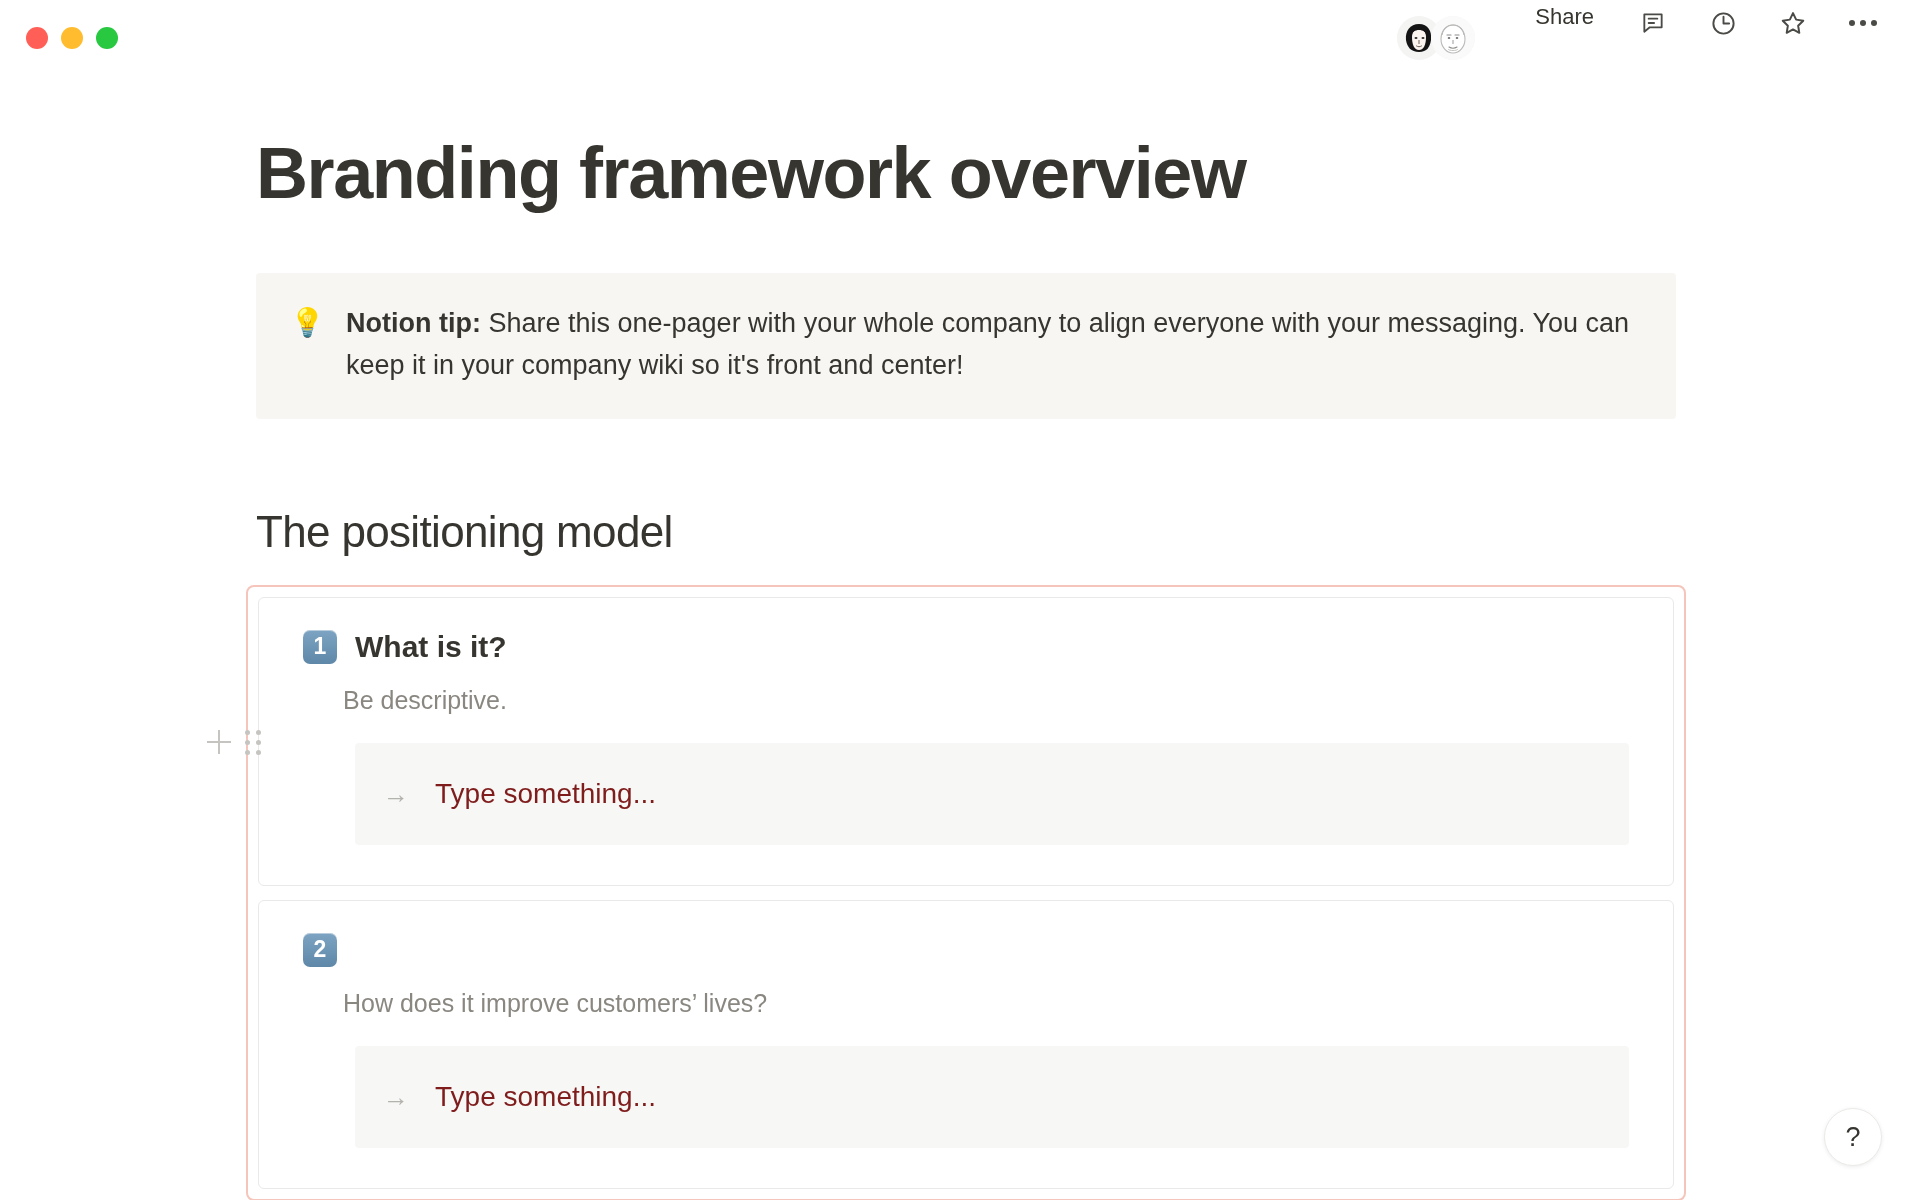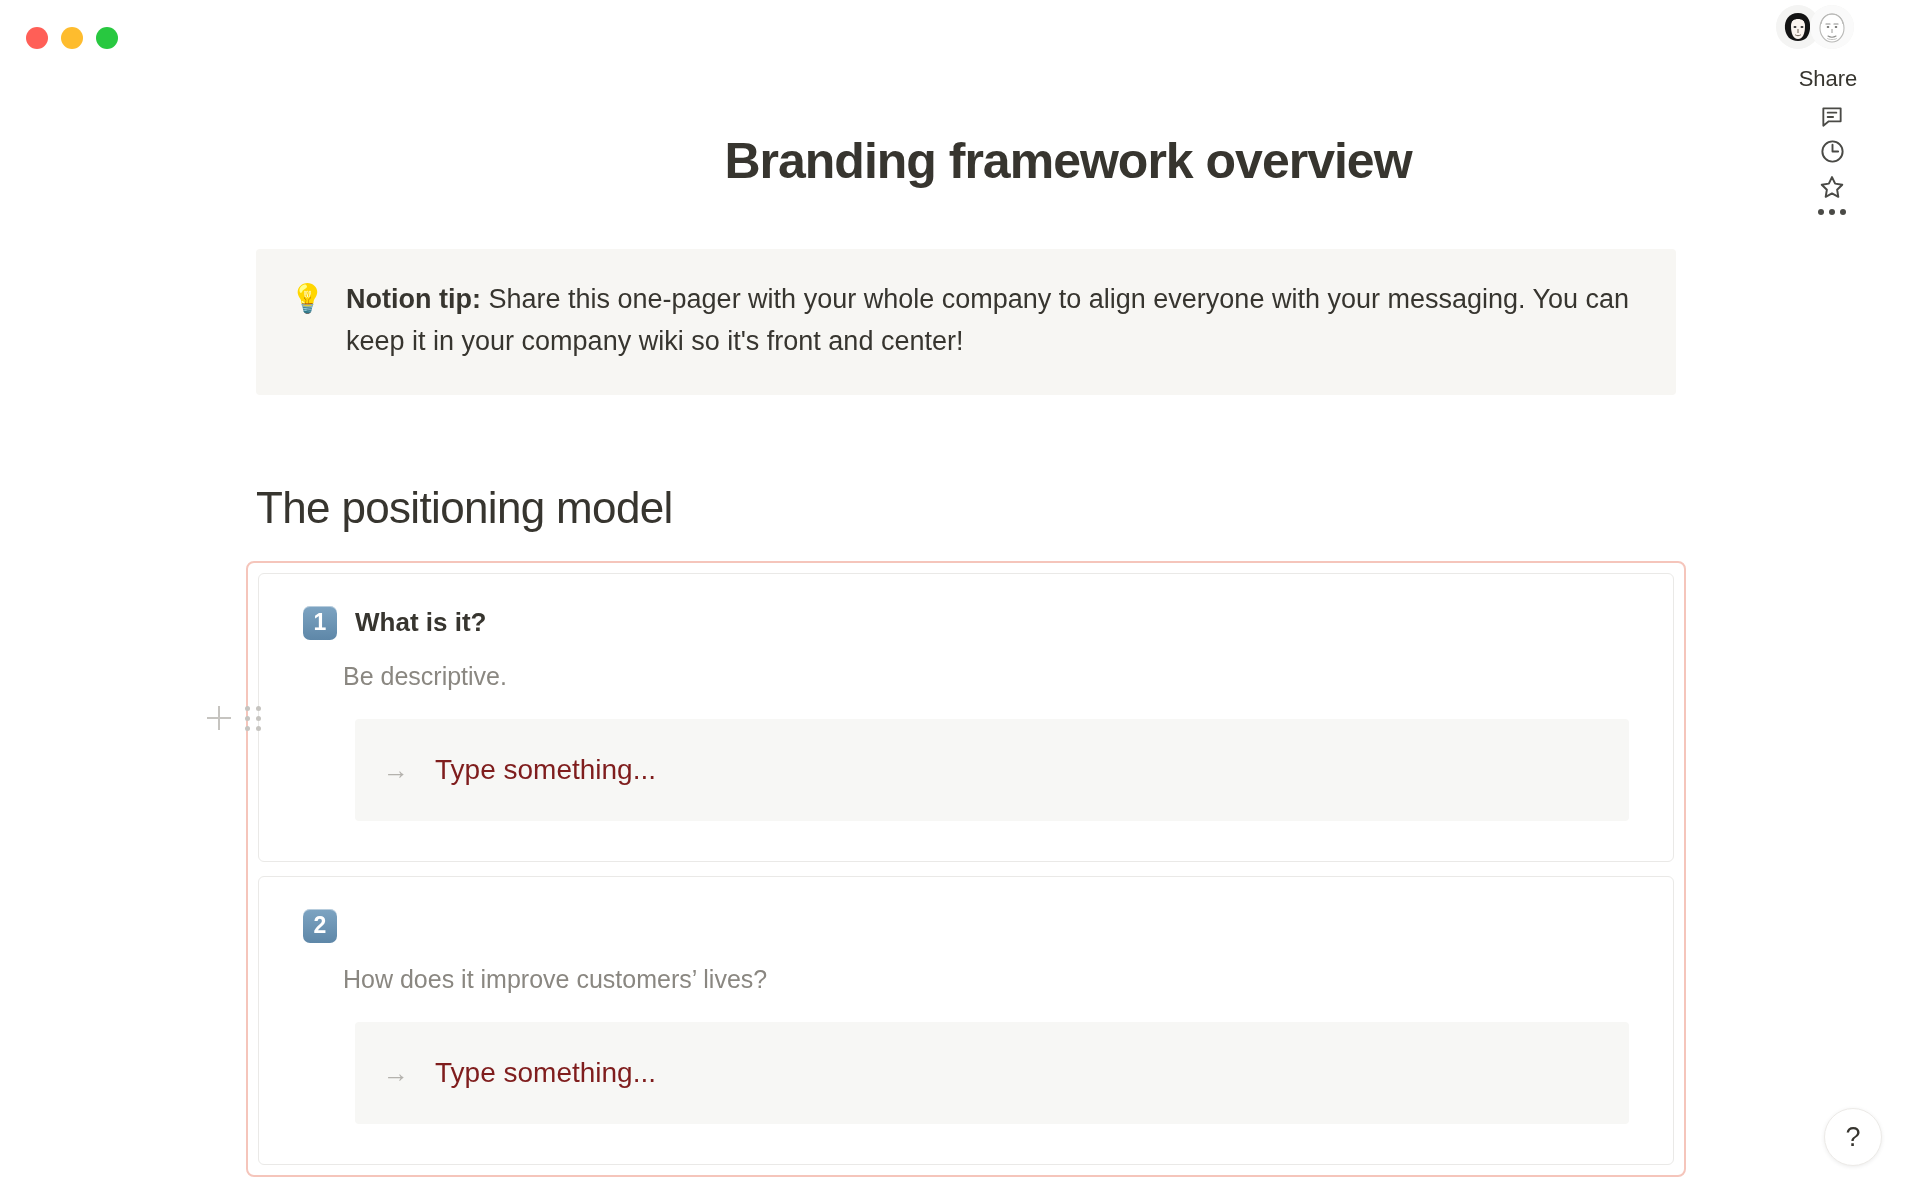--- a/index.html
+++ b/index.html
@@ -40,23 +40,21 @@
   .light.red    { background: #ff5f57; }
   .light.yellow { background: #febc2e; }
   .light.green  { background: #28c840; }
 
   .topbar-right {
     position: absolute;
     right: 34px;
     top: 0;
     height: 76px;
     display: flex;
-    align-items: center;
-    gap: 8px;
-    flex-direction: column;
+    gap: 16px;
   }
 
   
   .avatars {
     display: flex;
     align-items: center;
     margin-right: 26px;
     padding: 5px 6px;
     border-radius: 6px;
   }
@@ -98,27 +96,26 @@
     background: #4a4a46; display: block;
   }
 
   
   .page {
     padding-left: 256px;
     padding-right: 40px;
   }
 
   .page-title {
-    font-size: 50px;
+    font-size: 72px;
     font-weight: 700;
     letter-spacing: -0.02em;
     line-height: 1.1;
     color: #37352f;
     margin-top: 58px;
-    text-align: center;
   }
 
   
   .callout {
     margin-top: 60px;
     width: 1420px;
     background: #f7f6f3;
     border-radius: 4px;
     padding: 30px 34px 32px 34px;
     display: flex;
@@ -180,21 +177,21 @@
     font-size: 23px;
     font-weight: 700;
     display: flex;
     align-items: center;
     justify-content: center;
     flex: 0 0 auto;
     box-shadow: inset 0 1px 0 rgba(255,255,255,0.45);
     line-height: 1;
   }
   .q-title {
-    font-size: 26px;
+    font-size: 30px;
     font-weight: 700;
     color: #37352f;
   }
   .q-sub {
     margin-top: 22px;
     margin-left: 40px;
     font-size: 25px;
     color: #8a8781;
   }
 

